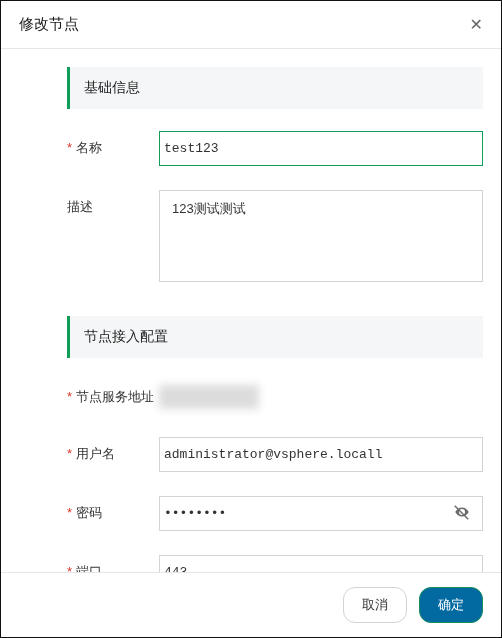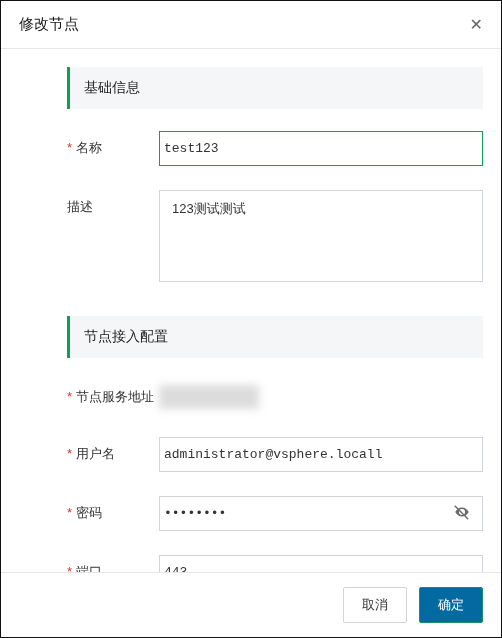--- a/index.html
+++ b/index.html
@@ -39,21 +39,21 @@
   .blur-box {
     width: 100px; height: 24px; background: #dcdcdc;
     filter: blur(4px); display: inline-block; margin-top: 5px;
   }
   .section-gap { height: 6px; }
   .modal-footer {
     border-top: 1px solid #e6e6e6; padding: 14px 18px;
     display: flex; justify-content: flex-end; gap: 12px;
   }
   .btn {
-    padding: 8px 18px; font-size: 13px; border-radius: 2px; cursor: pointer;
+    padding: 8px 18px; font-size: 13px; border-radius: 12px; cursor: pointer;
   }
   .btn-default { background: #fff; border: 1px solid #cfd4d8; color: #333; }
   .btn-primary { background: #0369a1; border: 1px solid #17915b; color: #fff; }
 </style>
 </head>
 <body>
 
 <div class="modal">
 
   <div class="modal-header">

